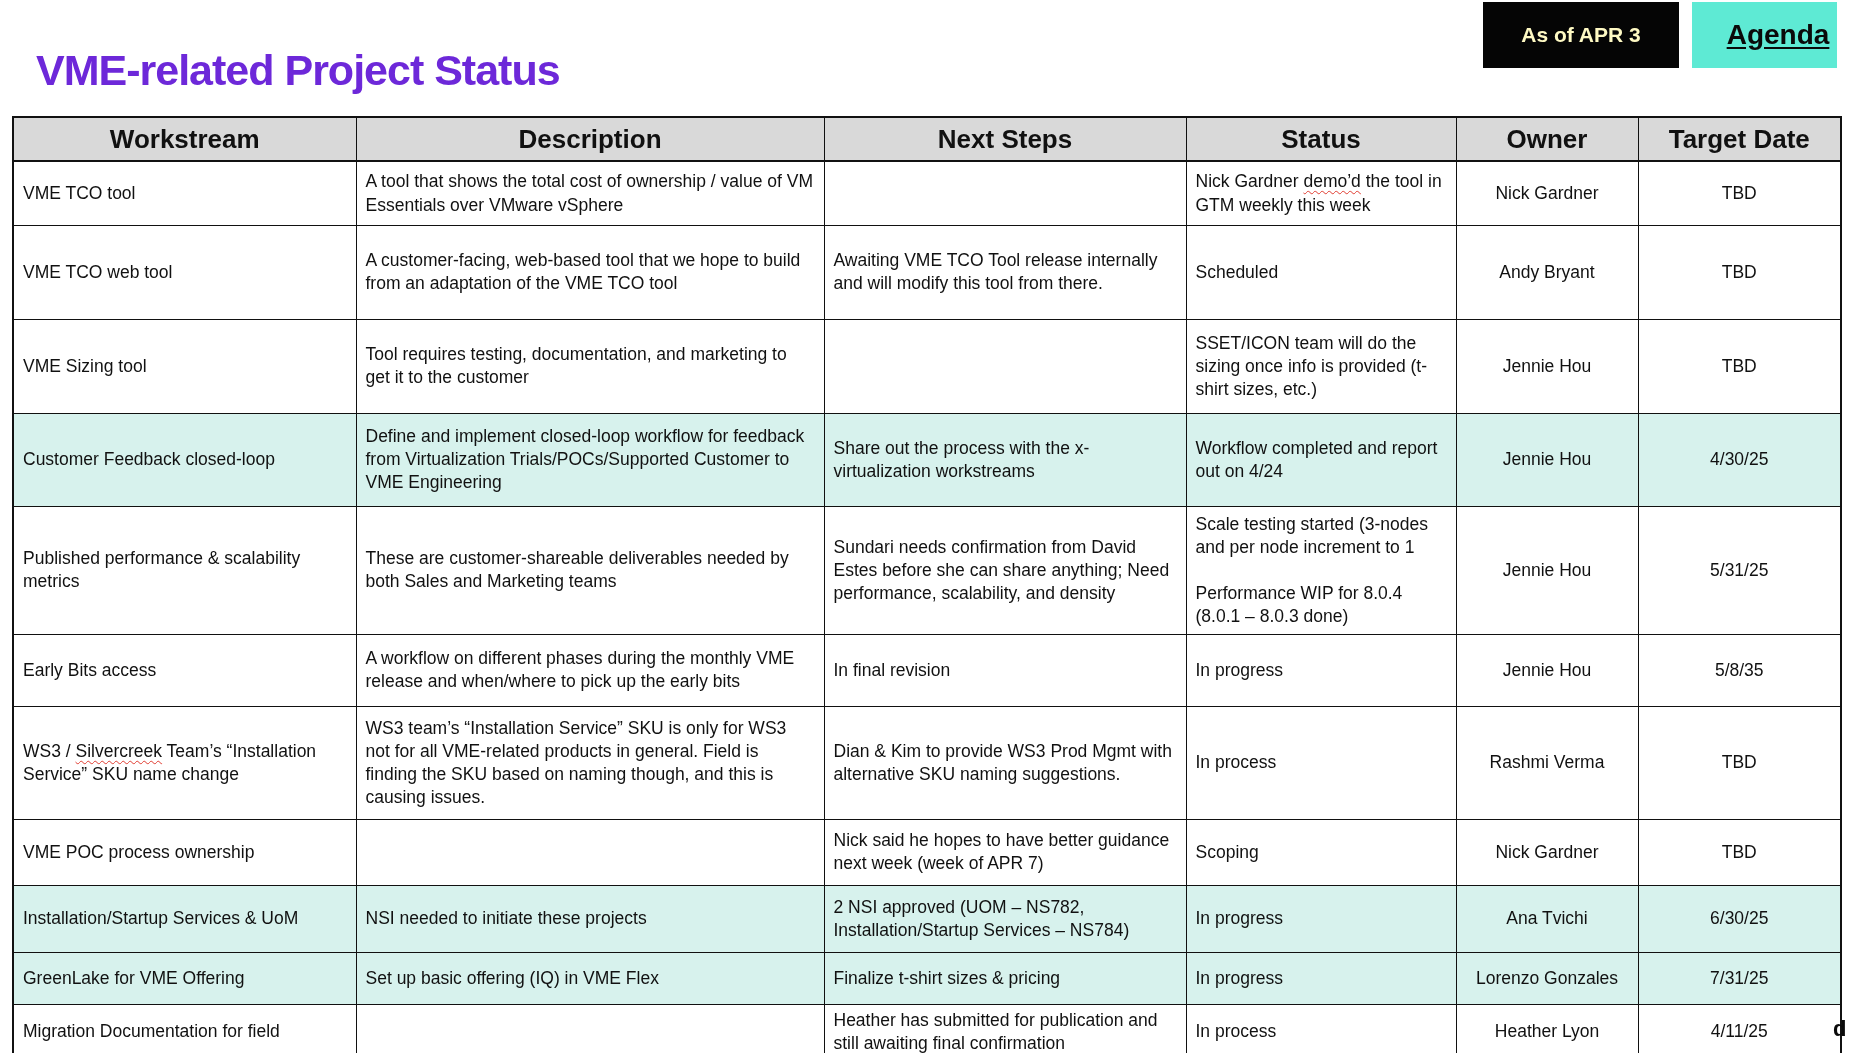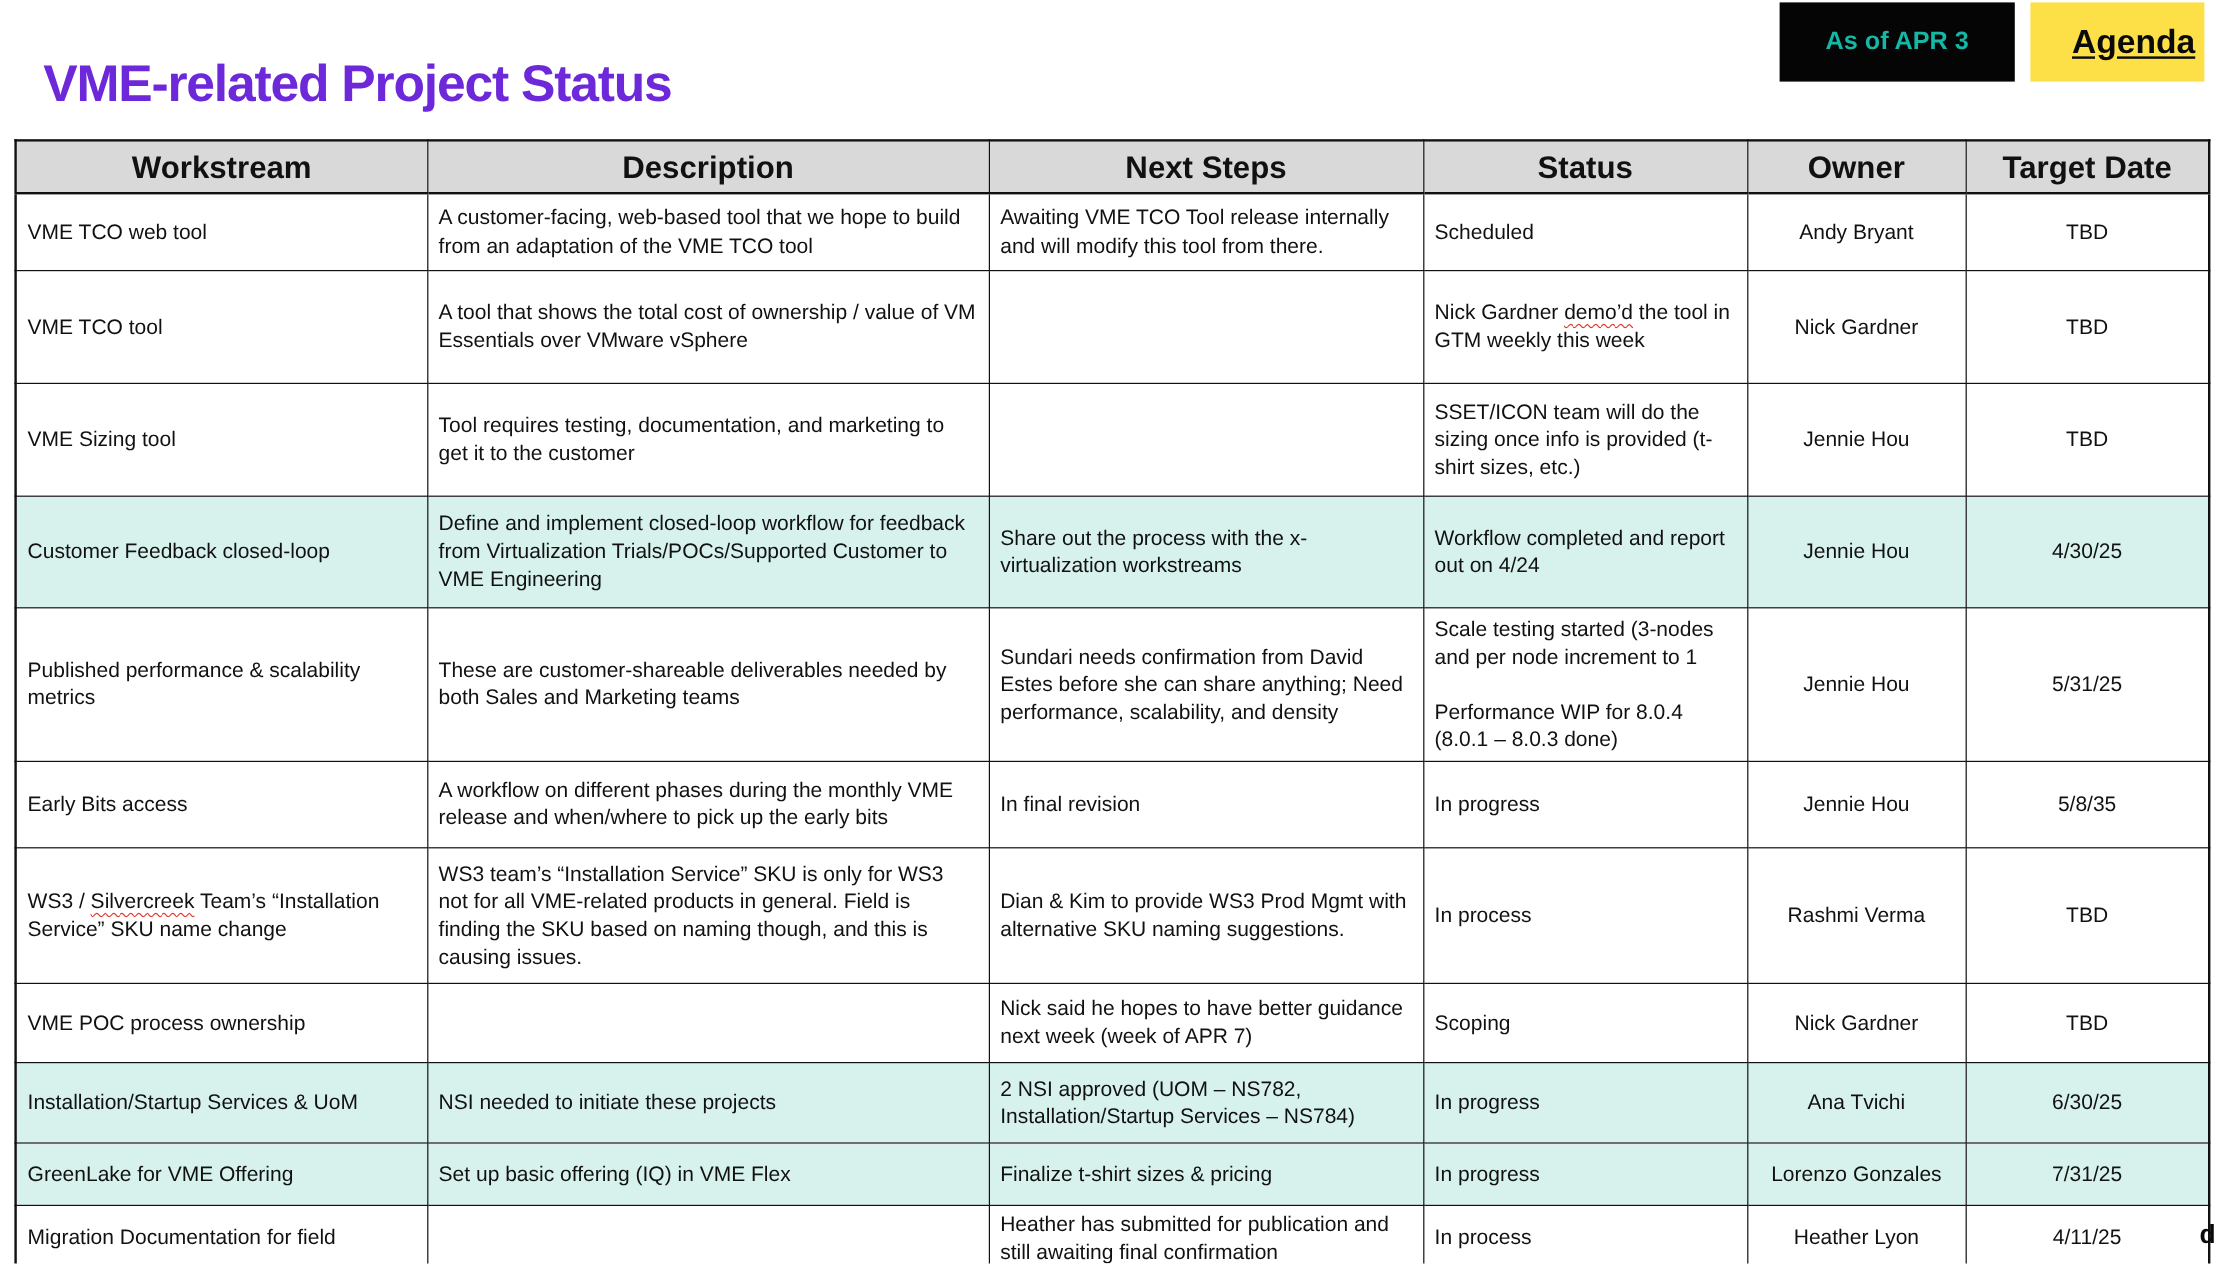--- a/index.html
+++ b/index.html
@@ -23,35 +23,35 @@
     color: #6d28d9;
   }
 
   .as-of-badge {
     position: absolute;
     left: 1483px;
     top: 2px;
     width: 196px;
     height: 66px;
     background: #050505;
-    color: #14b8a6;
+    color: #fef9c3;
     font-size: 21px;
     font-weight: bold;
     display: flex;
     align-items: center;
     justify-content: center;
   }
 
   .agenda-link {
     position: absolute;
     left: 1692px;
     top: 2px;
     width: 145px;
     height: 66px;
-    background: #fde047;
+    background: #5eead4;
     color: #0a0a0a;
     font-size: 28px;
     font-weight: bold;
     text-decoration: underline;
     text-underline-offset: 3px;
     display: flex;
     align-items: center;
     justify-content: center;
     cursor: pointer;
     padding-left: 27px;
@@ -140,33 +140,33 @@
         <th>Workstream</th>
         <th>Description</th>
         <th>Next Steps</th>
         <th>Status</th>
         <th>Owner</th>
         <th>Target Date</th>
       </tr>
   </thead>
   <tbody id="table-body">
       <tr>
+        <td class="col-workstream">VME TCO tool</td>
+        <td class="col-description">A tool that shows the total cost of ownership / value of VM Essentials over VMware vSphere</td>
+        <td class="col-next-steps"></td>
+        <td class="col-status">Nick Gardner <span class="squiggle">demo’d</span> the tool in GTM weekly this week</td>
+        <td class="col-owner">Nick Gardner</td>
+        <td class="col-target-date">TBD</td>
+      </tr>
+      <tr>
         <td class="col-workstream">VME TCO web tool</td>
         <td class="col-description">A customer-facing, web-based tool that we hope to build from an adaptation of the VME TCO tool</td>
         <td class="col-next-steps">Awaiting VME TCO Tool release internally and will modify this tool from there.</td>
         <td class="col-status">Scheduled</td>
         <td class="col-owner">Andy Bryant</td>
-        <td class="col-target-date">TBD</td>
-      </tr>
-      <tr>
-        <td class="col-workstream">VME TCO tool</td>
-        <td class="col-description">A tool that shows the total cost of ownership / value of VM Essentials over VMware vSphere</td>
-        <td class="col-next-steps"></td>
-        <td class="col-status">Nick Gardner <span class="squiggle">demo’d</span> the tool in GTM weekly this week</td>
-        <td class="col-owner">Nick Gardner</td>
         <td class="col-target-date">TBD</td>
       </tr>
       <tr>
         <td class="col-workstream">VME Sizing tool</td>
         <td class="col-description">Tool requires testing, documentation, and marketing to get it to the customer</td>
         <td class="col-next-steps"></td>
         <td class="col-status">SSET/ICON team will do the sizing once info is provided (t-shirt sizes, etc.)</td>
         <td class="col-owner">Jennie Hou</td>
         <td class="col-target-date">TBD</td>
       </tr>

